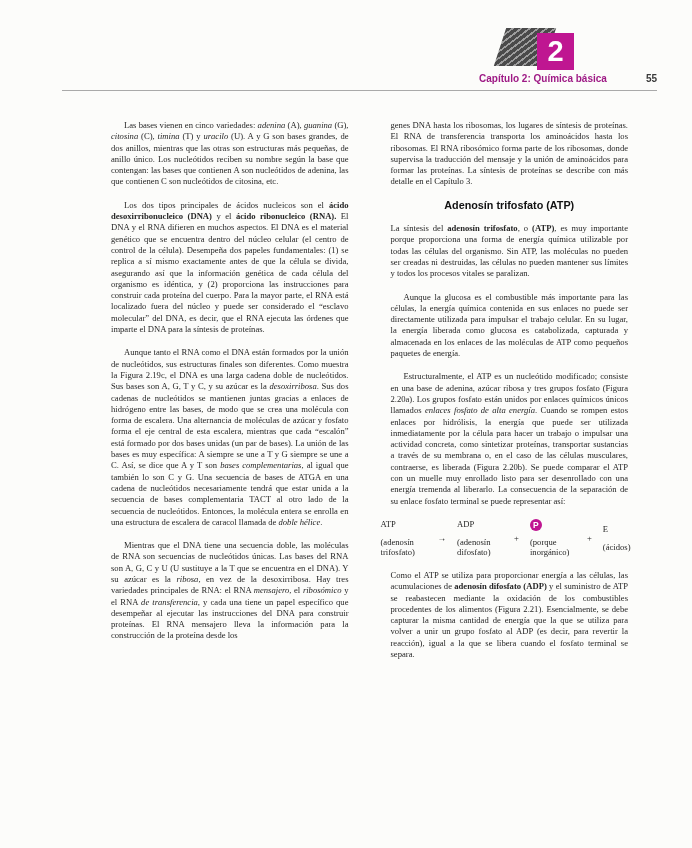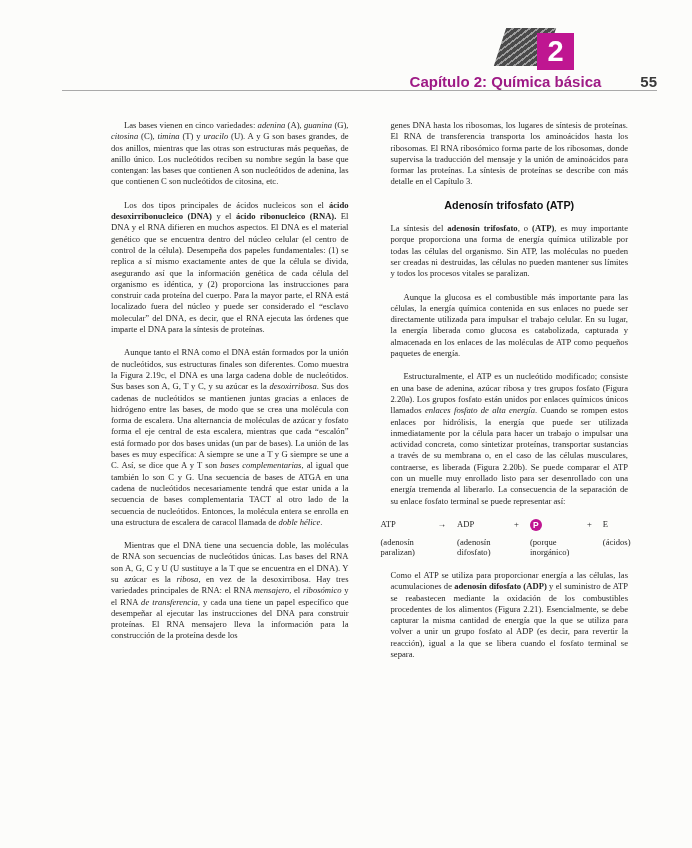--- a/index.html
+++ b/index.html
@@ -6,36 +6,36 @@
   body{width:692px;height:848px;background:#f3f3f0;font-family:"Liberation Serif",serif;}
   .page{position:relative;width:692px;height:848px;background:#fcfcfa;overflow:hidden;}
 
   .chapter-tab{position:absolute;top:26px;right:118px;width:74px;height:46px;}
   .tab-stripes{position:absolute;left:0;top:2px;width:50px;height:38px;transform:skewX(-18deg);
     background:repeating-linear-gradient(135deg,#4a4a4a 0 4px,#9d9d9d 4px 6px);}
   .tab-number{position:absolute;right:0;top:7px;width:37px;height:37px;background:var(--accent-bright,#bf1691);
     color:#fff;font-family:"Liberation Sans",sans-serif;font-weight:bold;font-size:29px;line-height:37px;text-align:center;}
 
   .header-row{position:absolute;top:73px;left:62px;right:35px;display:flex;justify-content:flex-end;align-items:baseline;gap:15px;
-    font-family:"Liberation Sans",sans-serif;font-size:15px;font-weight:bold;}
+    font-family:"Liberation Sans",sans-serif;font-size:10px;font-weight:bold;}
   .header-title{color:var(--accent,#9e1a85);}
   .page-number{color:#3a3a3a;margin-left:24px;}
   .header-rule{position:absolute;top:90px;left:62px;right:35px;height:1px;background:#a9a9a9;}
 
   .content{position:absolute;top:108px;left:99px;right:52px;display:flex;gap:18px;}
   .column{flex:1;min-width:0;text-align:justify;font-size:8.6px;line-height:11.3px;color:#262626;hyphens:auto;}
   .para{margin:12px;}
   .para.indent{text-indent:13px;}
   .it{font-style:italic;}
   .bd{font-weight:bold;}
 
   .atp-heading{font-family:"Liberation Sans",sans-serif;font-size:10.8px;font-weight:bold;color:#111;
     margin:10px 0 6px;text-align:center;}
 
-  .equation{display:flex;align-items:flex-start;margin:12px 0 12px 2px;text-align:left;font-size:8.6px;line-height:10.5px;}
+  .equation{display:flex;align-items:center;margin:12px 0 12px 2px;text-align:left;font-size:8.6px;line-height:10.5px;}
   .eq-col{display:flex;flex-direction:column;}
   .eq-term{height:13px;}
   .eq-op{padding:0 11px;}
   .eq-label{margin-top:5px;max-width:46px;}
   .p-circle{display:inline-block;width:12px;height:12px;border-radius:50%;background:var(--accent-bright,#bf1691);
     color:#fff;font-family:"Liberation Sans",sans-serif;font-size:8.5px;font-weight:bold;line-height:12px;text-align:center;}
 </style>
 </head>
 <body>
 
@@ -72,21 +72,21 @@
 
       <div>
           <p class="para"><span>La síntesis del </span><span class="bd">adenosín trifosfato</span><span>, o </span><span class="bd">(ATP)</span><span>, es muy importante porque proporciona una forma de energía química utilizable por todas las células del organismo. Sin ATP, las moléculas no pueden ser creadas ni destruidas, las células no pueden mantener sus límites y todos los procesos vitales se paralizan.</span></p>
           <p class="para indent"><span>Aunque la glucosa es el combustible más importante para las células, la energía química contenida en sus enlaces no puede ser directamente utilizada para impulsar el trabajo celular. En su lugar, la energía liberada como glucosa es catabolizada, capturada y almacenada en los enlaces de las moléculas de ATP como pequeños paquetes de energía.</span></p>
           <p class="para indent"><span>Estructuralmente, el ATP es un nucleótido modificado; consiste en una base de adenina, azúcar ribosa y tres grupos fosfato (Figura 2.20a). Los grupos fosfato están unidos por enlaces químicos únicos llamados </span><span class="it">enlaces fosfato de alta energía</span><span>. Cuando se rompen estos enlaces por hidrólisis, la energía que puede ser utilizada inmediatamente por la célula para hacer un trabajo o impulsar una actividad concreta, como sintetizar proteínas, transportar sustancias a través de su membrana o, en el caso de las células musculares, contraerse, es liberada (Figura 2.20b). Se puede comparar el ATP con un muelle muy enrollado listo para ser desenrollado con una energía tremenda al liberarlo. La consecuencia de la separación de su enlace fosfato terminal se puede representar así:</span></p>
         </div>
 
       <div class="equation">
         <div class="eq-col">
           <span class="eq-term">ATP</span>
-          <span class="eq-label">(adenosín paralizan)</span>
+          <span class="eq-label">(adenosín trifosfato)</span>
         </div>
         <div class="eq-op">→</div>
         <div class="eq-col">
           <span class="eq-term">ADP</span>
           <span class="eq-label">(adenosín difosfato)</span>
         </div>
         <div class="eq-op">+</div>
         <div class="eq-col">
           <span class="eq-term"><span class="p-circle">P</span></span>
           <span class="eq-label">(porque inorgánico)</span>

